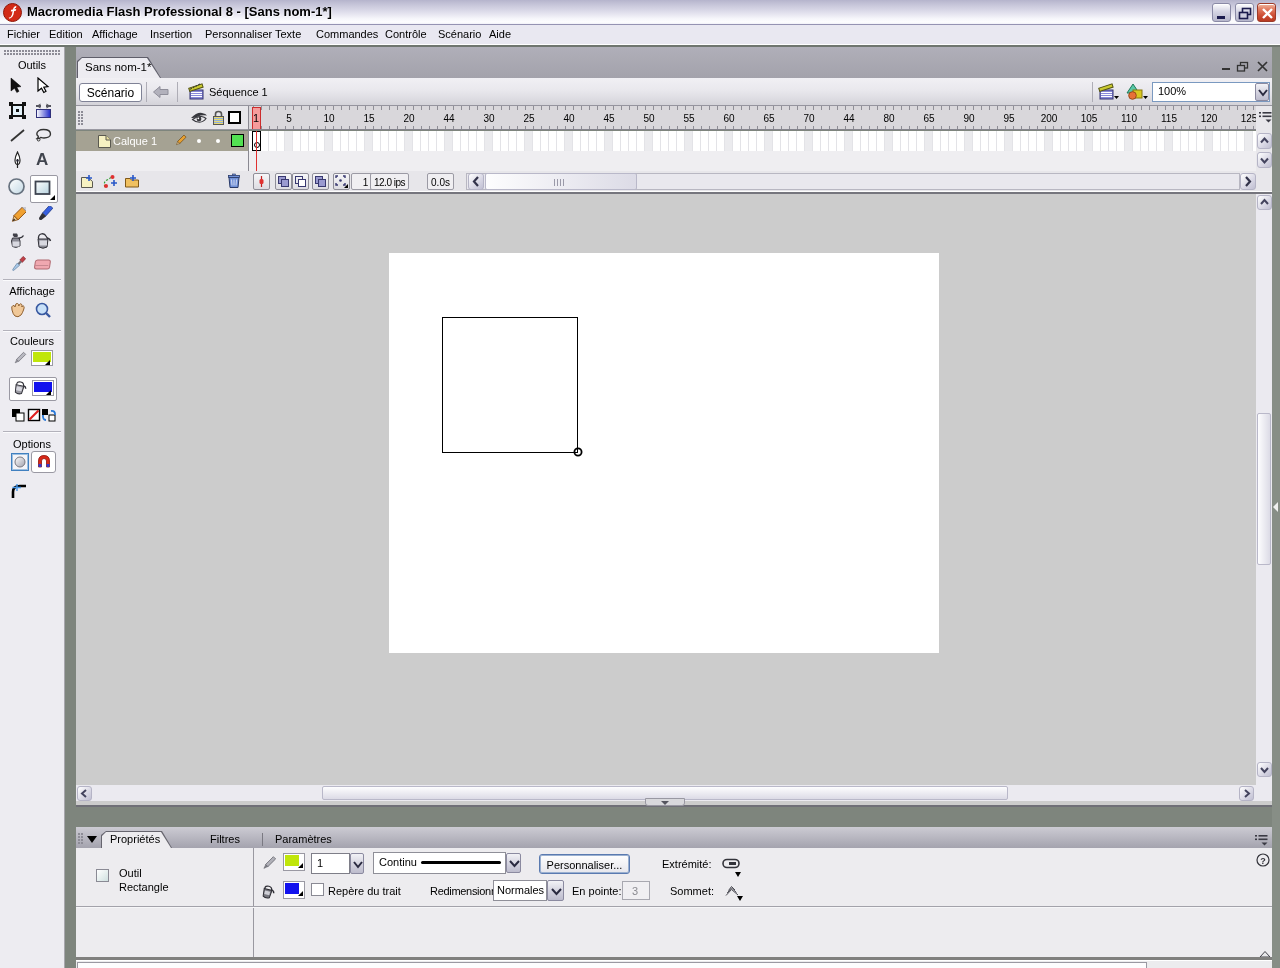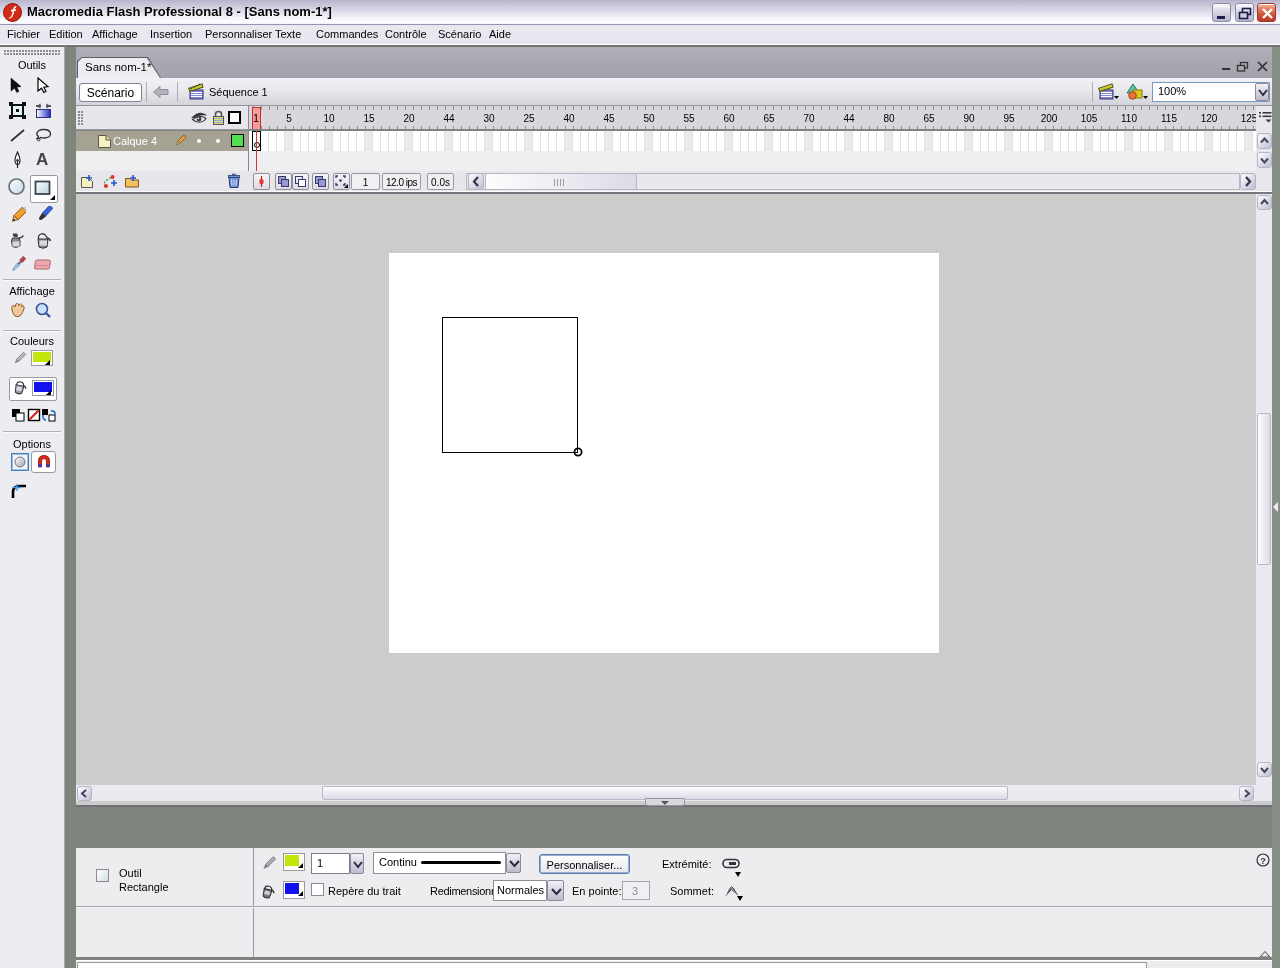--- a/index.html
+++ b/index.html
@@ -386,21 +386,21 @@
           <span class="rn" style="left:1000px">125</span>
         </div>
       <div class="abs" style="left:3px;top:1px;width:9px;height:23px;background:#f59c9c;border:1px solid #cc2d2d"></div>
       <div class="abs" style="left:4px;top:6px;font-size:11px">1</div>
     </div>
     <div class="abs" id="layer-row">
       <div class="abs" style="left:21px;top:3px"><svg width="15" height="15">
             <path d="M1.5 1.5 L9 1.5 L13.5 6 L13.5 13.5 L1.5 13.5 Z" fill="#f6f1c2" stroke="#5a5950"></path>
             <path d="M9 1.5 L9 6 L13.5 6" fill="#e8e0a0" stroke="#5a5950"></path>
           </svg></div>
-      <div class="abs" style="left:37px;top:4px;font-size:11px;color:#fff">Calque 4</div>
+      <div class="abs" style="left:37px;top:4px;font-size:11px;color:#fff">Calque 1</div>
       <div class="abs" style="left:97px;top:2px"><svg width="14" height="16">
             <g transform="rotate(45 7 8)">
               <rect x="5.6" y="1" width="3" height="9" fill="#e8a030" stroke="#604010" stroke-width=".6"></rect>
               <path d="M5.8 10 L7.1 13 L8.4 10 Z" fill="#f0d0a0" stroke="#604010" stroke-width=".5"></path>
             </g>
           </svg></div>
       <div class="abs" style="left:121px;top:8px;width:4px;height:4px;border-radius:50%;background:#fff"></div>
       <div class="abs" style="left:140px;top:8px;width:4px;height:4px;border-radius:50%;background:#fff"></div>
       <div class="abs" style="left:155px;top:3px;width:13px;height:13px;background:#52e052;border:1px solid #000"></div>
     </div>
@@ -450,21 +450,21 @@
       <div class="abs tlbtn" style="left:236px;top:2px"><svg width="15" height="15">
             <rect x="2.5" y="2.5" width="7" height="7" fill="#9a9ad0" stroke="#383870"></rect>
             <rect x="5.5" y="5.5" width="7" height="7" fill="#9a9ad0" stroke="#383870"></rect>
           </svg></div>
       <div class="abs tlbtn" style="left:257px;top:2px"><svg width="15" height="15">
             <path d="M2 4 L2 2 L4 2 M9 2 L11 2 L11 4 M11 9 L11 11 L9 11 M4 11 L2 11 L2 9" fill="none" stroke="#383870" stroke-width="1.4"></path>
             <circle cx="6.5" cy="6.5" r="1.3" fill="#383870"></circle>
             <path d="M10 14 L14 14 L14 10 Z" fill="#000"></path>
           </svg></div>
       <div class="abs tlbox" style="left:275px;top:2px;width:29px">1</div>
-      <div class="abs tlbox" style="left:306px;top:2px;width:39px;letter-spacing:-0.5px">12.0&nbsp;ips</div>
+      <div class="abs tlbox" style="left:294px;top:2px;width:39px;letter-spacing:-0.5px">12.0&nbsp;ips</div>
       <div class="abs tlbox" style="left:351px;top:2px;width:27px">0.0s</div>
       <div class="abs" style="left:390px;top:2px;width:774px;height:17px;background:#e9e8ee;border:1px solid #b8b7c2"></div>
       <div class="abs sb-btn" style="left:392px;top:2px;width:16px;height:17px"><svg width="14" height="15">
             <path d="M9 3 L5 7.5 L9 12" fill="none" stroke="#33334a" stroke-width="2.2"></path>
           </svg></div>
       <div class="abs sb-thumb" style="left:409px;top:2px;width:152px;height:17px">
           <div class="abs" style="left:68px;top:5px;width:12px;height:7px;background:repeating-linear-gradient(90deg,#9a99a8 0 1px,transparent 1px 3px)"></div>
         </div>
       <div class="abs sb-btn" style="left:1164px;top:2px;width:16px;height:17px"><svg width="14" height="15">
             <path d="M5 3 L9 7.5 L5 12" fill="none" stroke="#33334a" stroke-width="2.2"></path>
@@ -512,20 +512,40 @@
   <div class="abs sb-thumb h" style="left:246px;top:739px;width:686px;height:14px"></div>
   <div class="abs sb-btn" style="left:1163px;top:739px"><svg width="13" height="13">
         <path d="M5 3 L9 6.5 L5 10" fill="none" stroke="#44445e" stroke-width="2"></path>
       </svg></div>
   <div class="abs" style="left:0;top:754px;width:1196px;height:6px;background:#cccccc"></div>
   <div class="abs" style="left:0;top:758px;width:1196px;height:2px;background:#6f6f77"></div>
   <div class="abs" style="left:569px;top:751px;width:40px;height:8px;background:#d8d8dc;border:1px solid #9998a2;border-radius:0 0 3px 3px"></div>
   <div class="abs" style="left:585px;top:754px;width:0;height:0;border-left:4px solid transparent;border-right:4px solid transparent;border-top:4px solid #55555f"></div>
 
 
+  <div class="abs" id="propbar">
+    <div class="abs grip-h" style="left:2px;top:6px;width:6px;height:12px"></div>
+    <div class="abs" style="left:11px;top:9px;width:0;height:0;border-top:7px solid #000;border-left:5px solid transparent;border-right:5px solid transparent"></div>
+    <div class="abs" id="proptab">
+        <div class="in"></div>
+      </div>
+    <div class="abs ptext" style="left:34px;top:6px">Propriétés</div>
+    <div class="abs ptext" style="left:134px;top:6px">Filtres</div>
+    <div class="abs vsep" style="left:186px;top:6px;height:13px;background:#7a7982"></div>
+    <div class="abs ptext" style="left:199px;top:6px">Paramètres</div>
+    <div class="abs" style="left:1178px;top:6px"><svg width="15" height="14">
+          <g fill="#3a3a44">
+            <rect x="1" y="2" width="2" height="1.6"></rect>
+            <rect x="4.5" y="2" width="9" height="1.6"></rect>
+            <rect x="1" y="5.5" width="2" height="1.6"></rect>
+            <rect x="4.5" y="5.5" width="9" height="1.6"></rect>
+            <path d="M7.5 9.5 L13.5 9.5 L10.5 12.5 Z"></path>
+          </g>
+        </svg></div>
+  </div>
   <div class="abs" id="propbody">
     <div class="abs" style="left:20px;top:21px;width:13px;height:13px;border:1px solid #8a8a94;background:linear-gradient(135deg,#fff,#cfe0df)"></div>
     <div class="abs ptext" style="left:43px;top:19px">Outil</div>
     <div class="abs ptext" style="left:43px;top:33px">Rectangle</div>
     <div class="abs" style="left:177px;top:0;width:1px;height:109px;background:#9998a0"></div>
     <div class="abs" style="left:185px;top:7px"><svg width="15" height="19">
           <g transform="rotate(45 7 9)">
             <rect x="5.6" y="0" width="3.2" height="11" fill="#b0b0b8" stroke="#606068" stroke-width=".7"></rect>
             <path d="M5.8 11 L7.2 15 L8.6 11 Z" fill="#808088" stroke="#606068" stroke-width=".5"></path>
           </g>

